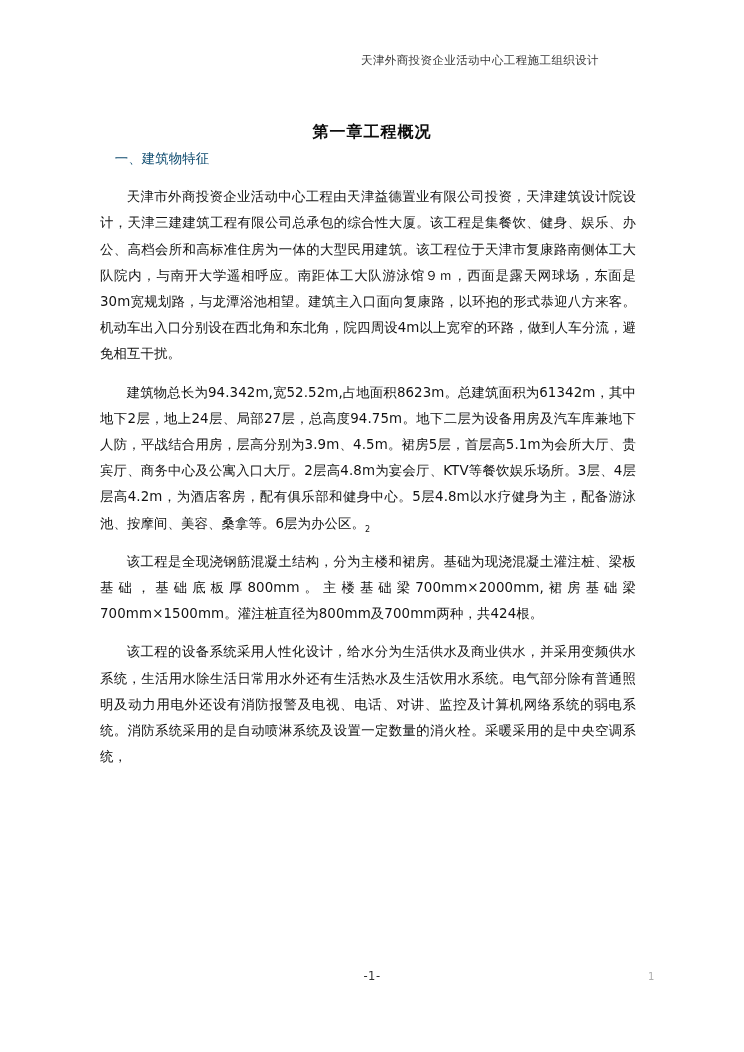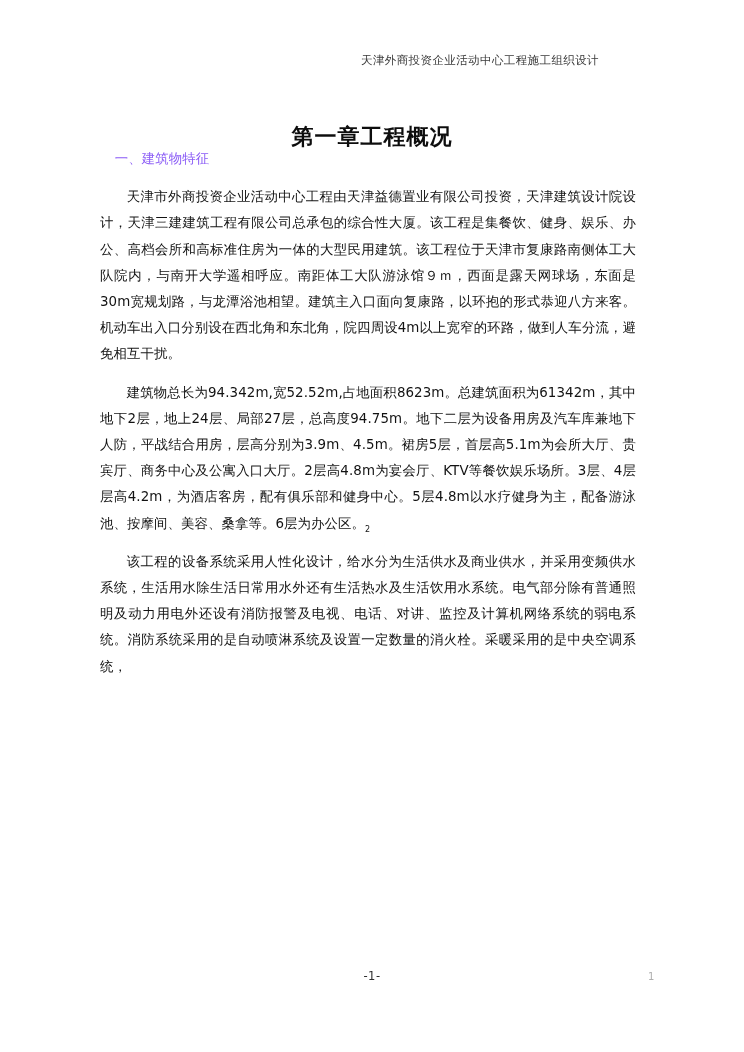--- a/index.html
+++ b/index.html
@@ -33,21 +33,21 @@
   }
 
   
   .chapter-title {
     position: absolute;
     top: 106px;
     left: 0;
     width: 744px;
     text-align: center;
     font-family: "DejaVu Serif", "Liberation Serif", serif;
-    font-size: 22px;
+    font-size: 16px;
     line-height: 30px;
     color: #0d0d0d;
     letter-spacing: 1px;
   }
 
   
   .body-col {
     position: absolute;
     top: 146px;
     left: 88px;
@@ -57,21 +57,21 @@
     color: #121212;
     text-align: justify;
     text-justify: inter-ideograph;
     letter-spacing: 0.1px;
   }
   .section-heading {
     margin: 0 0 0 0;
     text-indent: 2em;
     font-size: 13.4px;
     line-height: 26.2px;
-    color: #8b5cf6;
+    color: #0c4a6e;
   }
   .para {
     margin: 12px;
     text-indent: 2em;
     text-align: justify;
     text-justify: inter-ideograph;
   }
   .para.tight {
     text-indent: 2em;
   }
@@ -121,20 +121,21 @@
 
   <div class="body-col">
 
     <p class="section-heading">一、建筑物特征</p>
 
     <p class="para">天津市外商投资企业活动中心工程由天津益德置业有限公司投资，天津建筑设计院设计，天津三建建筑工程有限公司总承包的综合性大厦。该工程是集餐饮、健身、娱乐、办公、高档会所和高标准住房为一体的大型民用建筑。该工程位于天津市复康路南侧体工大队院内，与南开大学遥相呼应。南距体工大队游泳馆９ｍ，西面是露天网球场，东面是30m宽规划路，与龙潭浴池相望。建筑主入口面向复康路，以环抱的形式恭迎八方来客。机动车出入口分别设在西北角和东北角，院四周设4m以上宽窄的环路，做到人车分流，避免相互干扰。</p>
 
     <p class="para"><span>建筑物总长为94.342m,宽52.52m,占地面积8623m。总建筑面积为61342m，其中地下2层，地上24层、局部27层，总高度94.75m。地下二层为设备用房及汽车库兼地下人防，平战结合用房，层高分别为3.9m、4.5m。裙房5层，首层高5.1m为会所大厅、贵宾厅、商务中心及公寓入口大厅。2层高4.8m为宴会厅、KTV等餐饮娱乐场所。3层、4层层高4.2m，为酒店客房，配有俱乐部和健身中心。5层4.8m以水疗健身为主，配备游泳池、按摩间、美容、桑拿等。6层为办公区。</span><sub class="note">2</sub></p>
 
 
+    <p class="para">该工程是全现浇钢筋混凝土结构，分为主楼和裙房。基础为现浇混凝土灌注桩、梁板基础，基础底板厚800mm。主楼基础梁700mm×2000mm,裙房基础梁700mm×1500mm。灌注桩直径为800mm及700mm两种，共424根。</p>
 
 
     <p class="para">该工程的设备系统采用人性化设计，给水分为生活供水及商业供水，并采用变频供水系统，生活用水除生活日常用水外还有生活热水及生活饮用水系统。电气部分除有普通照明及动力用电外还设有消防报警及电视、电话、对讲、监控及计算机网络系统的弱电系统。消防系统采用的是自动喷淋系统及设置一定数量的消火栓。采暖采用的是中央空调系统，</p>
 
   </div>
 
   <div class="margin-mark right-note">2</div>
 
   <div class="margin-mark corner-note">1</div>
 

